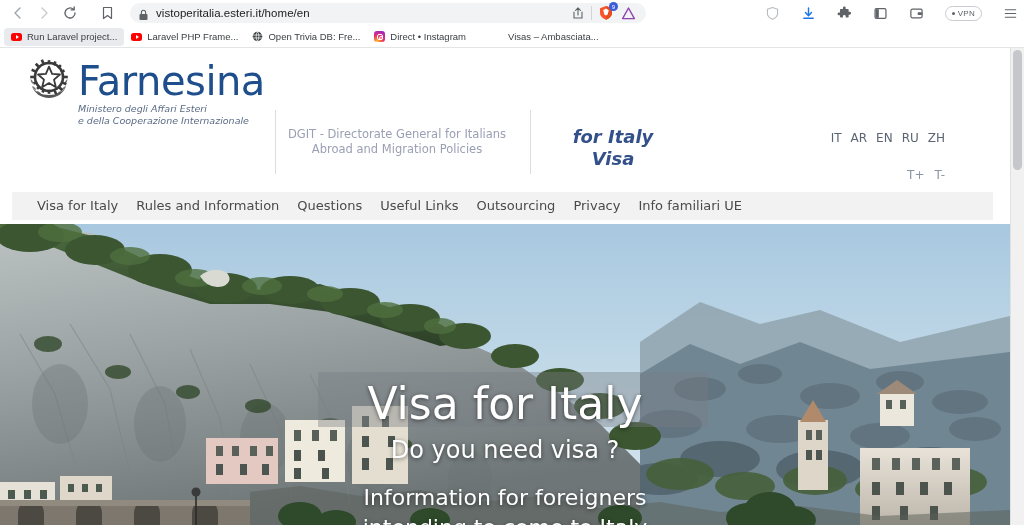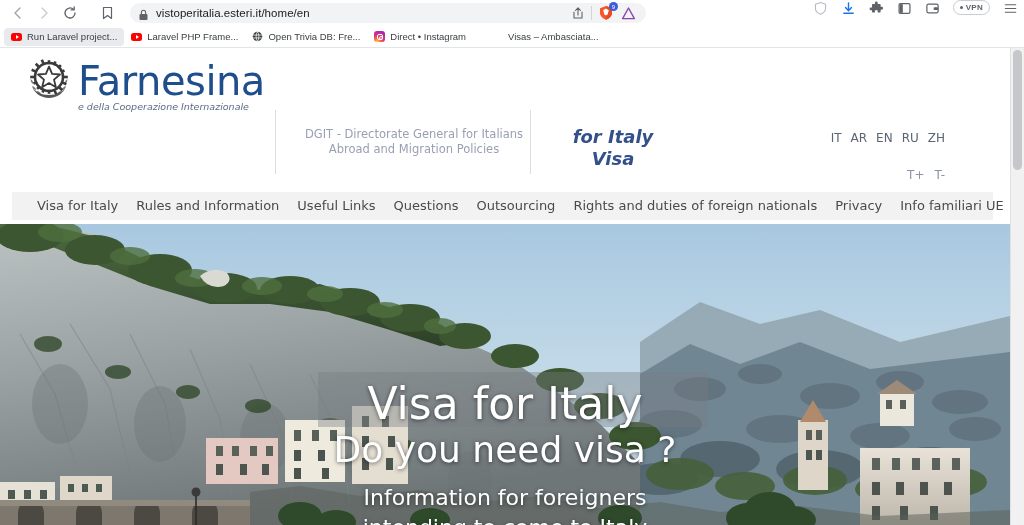--- a/index.html
+++ b/index.html
@@ -55,21 +55,21 @@
   .badge-count {
     position:absolute; top:-3px; right:-4px;
     background:#3b5bdb; color:#fff; font-size:6px;
     width:9px; height:9px; border-radius:50%;
     display:flex; align-items:center; justify-content:center;
     font-family:"Liberation Sans", sans-serif; line-height:1;
   }
 
   .toolbar-right {
     position:absolute; right: 6px; top:0; height:26px;
-    display:flex; align-items:flex-start; gap: 12px; font-weight: bold;
+    display:flex; align-items:center; gap: 20px;
   }
   .tb-ico { width:16px; height:16px; display:flex; align-items:center; justify-content:center;}
   .vpn-pill {
     border:1px solid #c8cbcf; border-radius:9px;
     height:15px; padding: 0 6px;
     display:flex; align-items:center; gap:3px;
     font-size:8px; color:#5f6368; letter-spacing:0.3px;
   }
   .vpn-dot { width:3px;height:3px;border-radius:50%;background:#5f6368; }
 
@@ -148,21 +148,20 @@
   }
 
   .vdiv { position:absolute; width:1px; background:#d9dde4; }
 
   .dgit {
     position:absolute; left:283px; top:79px;
     width:228px; text-align:center;
     font-size:11.5px; line-height:15px;
     color:#9aa0b4;
     font-family:"DejaVu Sans", sans-serif;
-    margin-left:17px;
   }
   .visa-title {
     position:absolute; left:553px; top:78px;
     width:120px; text-align:center;
     font-size:18px; line-height:22px;
     font-style:italic; font-weight:bold;
     color:#33508a;
     font-family:"DejaVu Sans", sans-serif;
   }
   .langs {
@@ -210,21 +209,21 @@
   }
   .hero-text {
     position:absolute; left:0; top:0; width:1010px;
     text-align:center;
     padding-top:155px;
     color:#ffffff;
     font-family:"DejaVu Sans", sans-serif;
     text-shadow: 0 1px 4px rgba(0,0,0,0.55);
   }
   .hero-h1 { font-size:44px; line-height:50px; font-weight:400; letter-spacing:0px;}
-  .hero-h2 { font-size:36px; line-height:38px; font-weight:400; margin-top:2px;}
+  .hero-h2 { font-size:24px; line-height:38px; font-weight:400; margin-top:2px;}
   .hero-h3 { font-size:22px; line-height:30px; font-weight:400; margin-top:14px;}
 </style>
 </head>
 <body>
 
 <div class="browser">
 
   <div class="toolbar">
     <div class="nav-btns">
       <div class="nav-btn">
@@ -395,20 +394,21 @@
                   <rect x="35.8" y="17.7" width="4" height="2.6" transform="rotate(67.5 21 19)"></rect>
                 </g>
 
                 <path d="M21 8.6 L24.1 15.9 L32 16.5 L26 21.6 L27.9 29.2 L21 25.1 L14.1 29.2 L16 21.6 L10 16.5 L17.9 15.9 Z" fill="#ffffff" stroke="#3a3a3a" stroke-width="1.8" stroke-linejoin="round"></path>
               </g>
             </g>
           </svg>
         </span>
         <span class="logo-text">
           <div class="logo-title">Farnesina</div>
+          <div class="logo-sub">Ministero degli Affari Esteri</div>
           <div class="logo-sub" style="margin-top:0;">e della Cooperazione Internazionale</div>
         </span>
       </div>
 
       <div class="vdiv" style="left:275px; top:62px; height:64px;"></div>
 
       <div class="dgit">
         <div>DGIT - Directorate General for Italians</div>
         <div>Abroad and Migration Policies</div>
       </div>
@@ -430,24 +430,23 @@
 
       <div class="fontsize">
         <span>T+</span>
         <span>T-</span>
       </div>
     </div>
 
     <div class="navbar">
       <span class="navitem">Visa for Italy</span>
       <span class="navitem">Rules and Information</span>
+      <span class="navitem">Questions</span>
       <span class="navitem">Useful Links</span>
-      <span class="navitem">Questions</span>
       <span class="navitem">Outsourcing</span>
-      <span class="navitem">Rights and duties of foreign nationals</span>
       <span class="navitem">Privacy</span>
       <span class="navitem">Info familiari UE</span>
     </div>
 
     <div class="hero">
       <svg class="hero-img" width="1010" height="301" viewBox="0 0 1010 301" preserveAspectRatio="none">
         <defs>
           <linearGradient id="sky" x1="0" y1="0" x2="0" y2="1">
             <stop offset="0%" stop-color="#a8c8e0"></stop>
             <stop offset="55%" stop-color="#c5dbe8"></stop>

